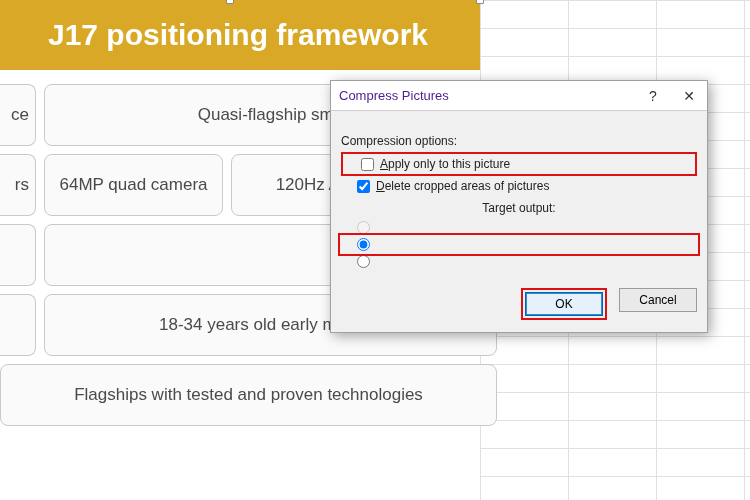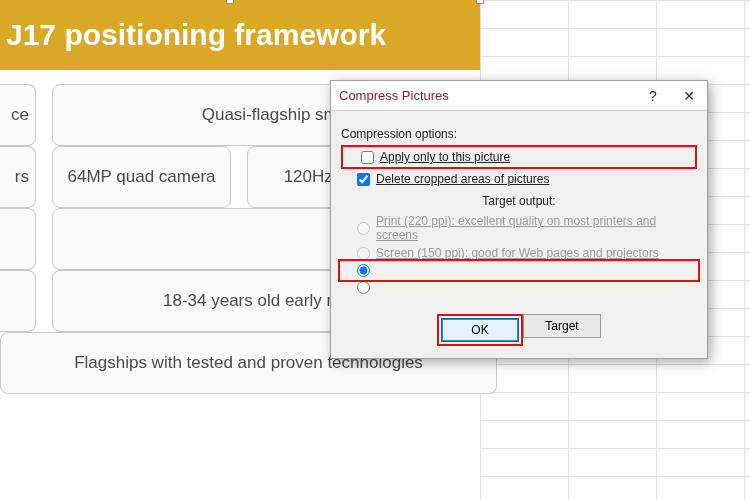--- a/index.html
+++ b/index.html
@@ -15,20 +15,21 @@
 
   
   .banner {
     background: #d8a826;
     color: #fff;
     font-weight: 700;
     font-size: 30px;
     padding: 18px 10px 18px 6px;
     position: relative;
     width: 480px;
+    text-align: center;
   }
 
   
   .grid {
     position: absolute;
     top: 0;
     left: 480px;
     right: 0;
     bottom: 0;
     background-image:
@@ -39,21 +40,22 @@
   }
 
   
   .cards {
     position: relative;
     padding: 14px 8px 8px 0;
     width: 505px;
   }
   .row {
     display: flex;
-    gap: 16px;
+    gap: 8px;
+    margin-bottom: 8px;
   }
   .card {
     border: 1px solid #c9c9c9;
     border-radius: 8px;
     background: #fafafa;
     display: flex;
     align-items: center;
     justify-content: center;
     text-align: center;
     color: #4a4a4a;
@@ -94,61 +96,61 @@
   }
   .titlebar {
     display: flex;
     align-items: center;
     background: #fff;
     border-bottom: 1px solid #d0d0d0;
     height: 30px;
     padding-left: 8px;
     font-size: 13px;
   }
-  .titlebar .t-title { flex: 1; color: #7f1d1d; }
+  .titlebar .t-title { flex: 1; color: #4c1d95; }
   .titlebar .t-btn {
     width: 36px;
     height: 30px;
     display: flex;
     align-items: center;
     justify-content: center;
     font-size: 14px;
     color: #333;
   }
   .dialog-body {
-    padding: 16px 10px 10px 10px;
+    padding: 23px 10px 10px 10px;
     font-size: 12px;
     color: #222;
   }
   .section-label { margin-bottom: 4px; }
   .opt {
     display: flex;
     align-items: center;
     gap: 6px;
     padding: 2px 0 2px 16px;
-    text-decoration: underline;
   }
   .opt input { margin: 0; }
   .opt.disabled { color: #9a9a9a; }
   .opt .mn { text-decoration: underline; }
   .opt-sub { margin-top: 2px; text-align: center; }
 
   .highlight {
     border: 2px solid #d11;
     padding: 1px 2px;
     margin: 1px 0;
   }
   .highlight-inline {
     outline: 2px solid #d11;
     outline-offset: 1px;
   }
 
   .dialog-footer {
     display: flex;
-    justify-content: center;
+    justify-content: flex-end;
+    gap: 12px;
     padding: 8px 10px 12px 10px;
   }
   .btn {
     min-width: 78px;
     height: 24px;
     border: 1px solid #9a9a9a;
     background: #e9e9e9;
     font-size: 12px;
     display: flex;
     align-items: center;
@@ -240,37 +242,32 @@
 
     <label class="opt">
       <input type="checkbox" checked="" style="">
       <span><span class="mn">D</span>elete cropped areas of pictures</span>
     </label>
 
     <div class="section-label opt-sub" style="margin-top:6px;">Target output:</div>
 
     <label class="opt disabled">
       <input type="radio" name="target" disabled="" style="">
-      <span><span class="mn">P</span>rint (220 ppi): excellent quality on most printers and screens</span>
-    </label>
-
-    <label class="opt disabled">
-      <input type="radio" name="target" disabled="" style="">
-      <span><span class="mn">S</span>creen (150 ppi): good for Web pages and projectors</span>
-    </label>
+    </label>
+
 
     <label class="opt highlight-inline">
       <input type="radio" name="target" checked="" style="">
     </label>
 
     <label class="opt">
       <input type="radio" name="target" style="">
     </label>
 
   </div>
 
   <div class="dialog-footer">
     <div class="ok-wrap">
       <div class="btn default">OK</div>
     </div>
-    <div class="btn">Target</div>
+    <div class="btn">Cancel</div>
   </div>
 </div>
 
 </body></html>

